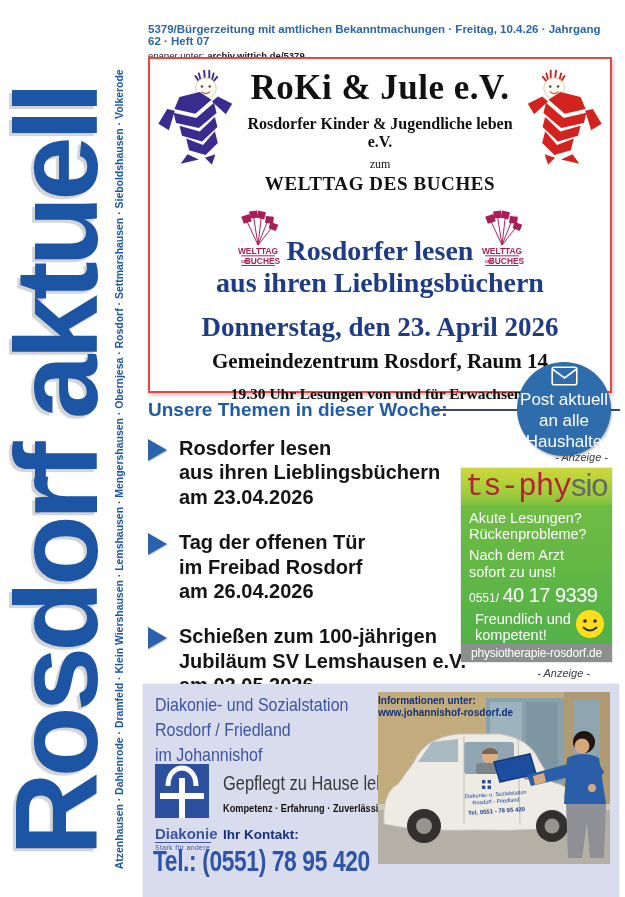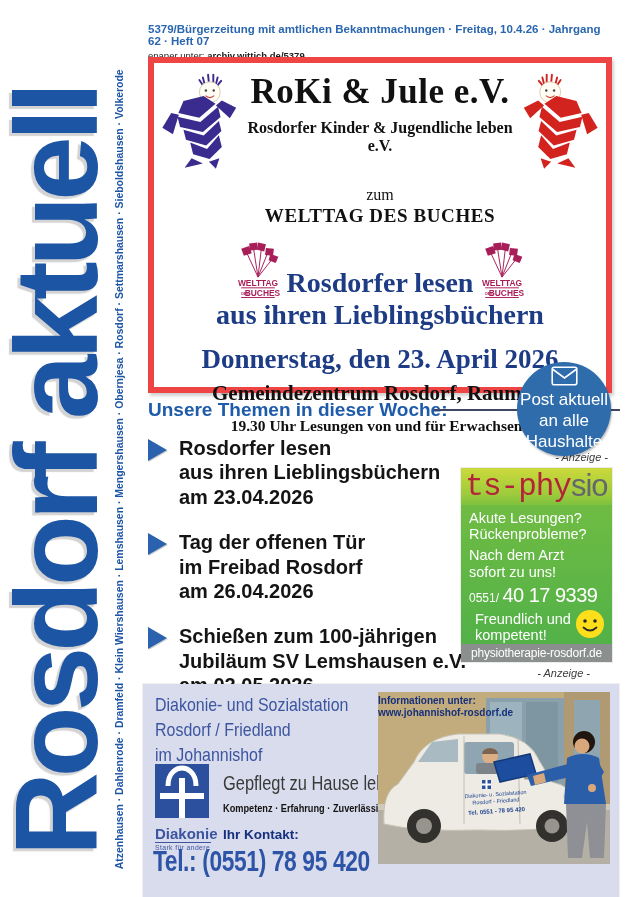--- a/index.html
+++ b/index.html
@@ -19,27 +19,27 @@
               display:flex; align-items:center; }
 
   
   .header { position:absolute; left:148px; top:23px; width:466px; }
   .header-line1 { font-weight:bold; font-size:11.5px; color:#2a66b0; }
   .header-line2 { font-size:9.5px; color:#1c1c1c; margin-top:3px; }
   .header-line2 b { font-weight:bold; }
 
   
   .main-box { position:absolute; left:148px; top:57px; width:464px; height:336px;
-              background:#fff; border:6px solid #ef4444; box-shadow:2px 3px 3px rgba(0,0,0,.18); }
+              background:#fff; border:2px solid #ef4444; box-shadow:2px 3px 3px rgba(0,0,0,.18); }
   .org-row { display:flex; align-items:flex-start; justify-content:space-between; padding:7px 8px 0 8px; }
   .figure { flex:0 0 auto; }
   .org-center { flex:1 1 auto; text-align:center; font-family:"Liberation Serif", serif; color:#111; }
   .org-title { font-size:35px; font-weight:bold; margin-top:2px; letter-spacing:.5px; }
   .org-sub { font-size:16px; font-weight:bold; margin-top:7px; }
-  .org-zum { font-size:16px; margin-top:31px; }
+  .org-zum { font-size:12px; margin-top:6px; }
   .org-event { font-size:19px; font-weight:bold; margin-top:1px; letter-spacing:.6px; }
 
   .headline-wrap { text-align:center; margin-top:14px; }
   .headline-row { display:flex; align-items:flex-end; justify-content:center; gap:6px; }
   .headline { font-family:"Liberation Serif", serif; font-weight:bold; color:#1d3c85;
               font-size:28px; line-height:1.12; }
   .headline-row .headline { margin-bottom:1px; }
 
   .date-block { text-align:center; margin-top:14px; font-family:"Liberation Serif", serif; }
   .date-line { font-weight:bold; font-size:27px; color:#1d3c85; }

